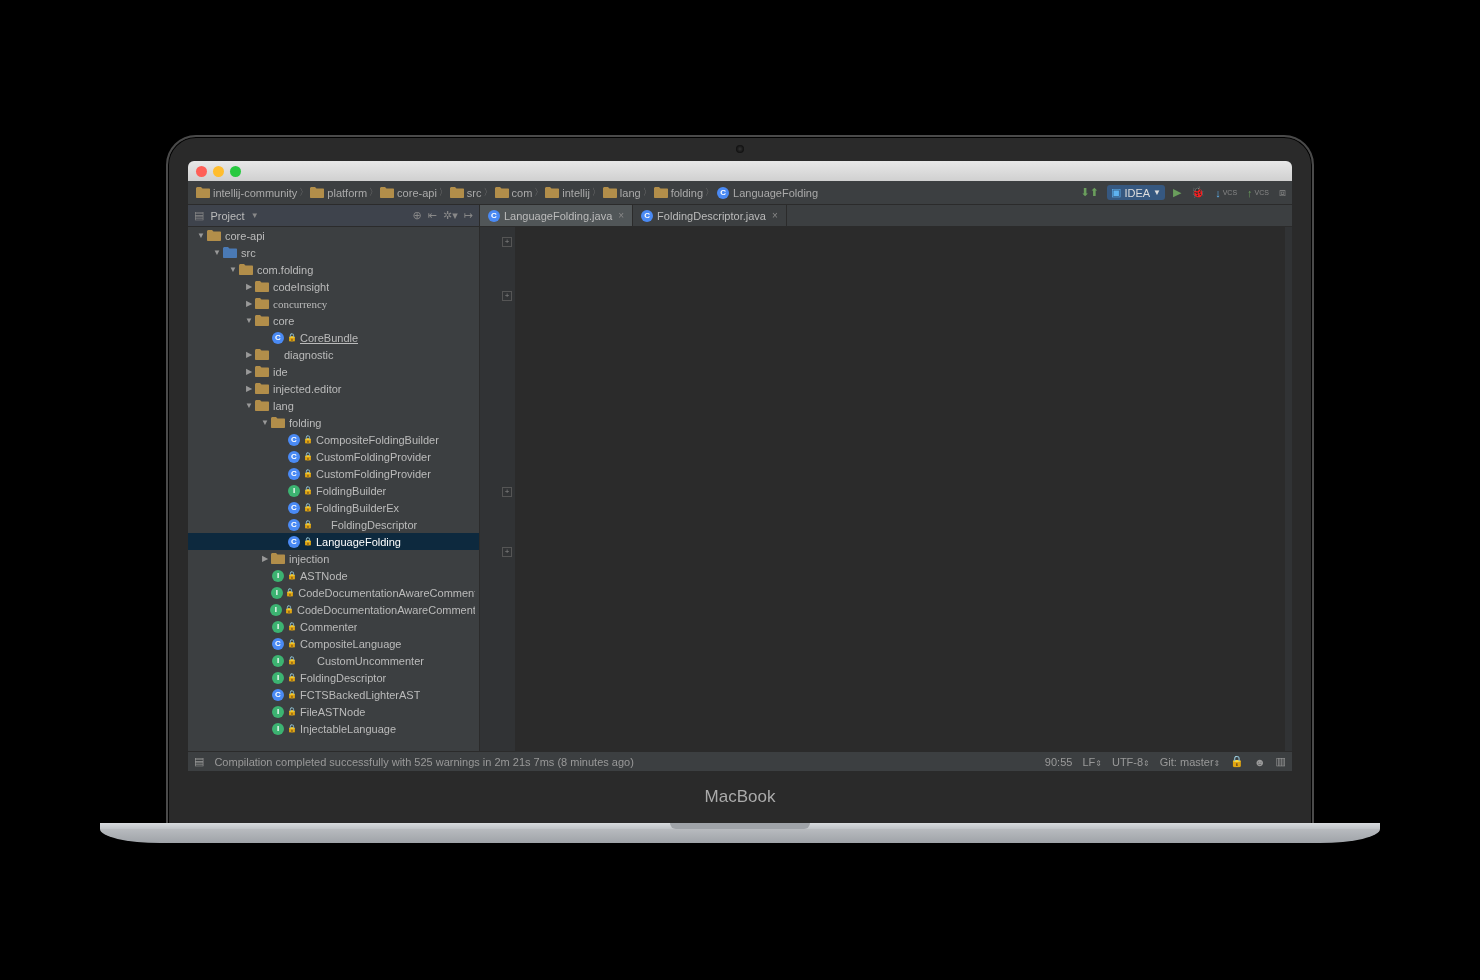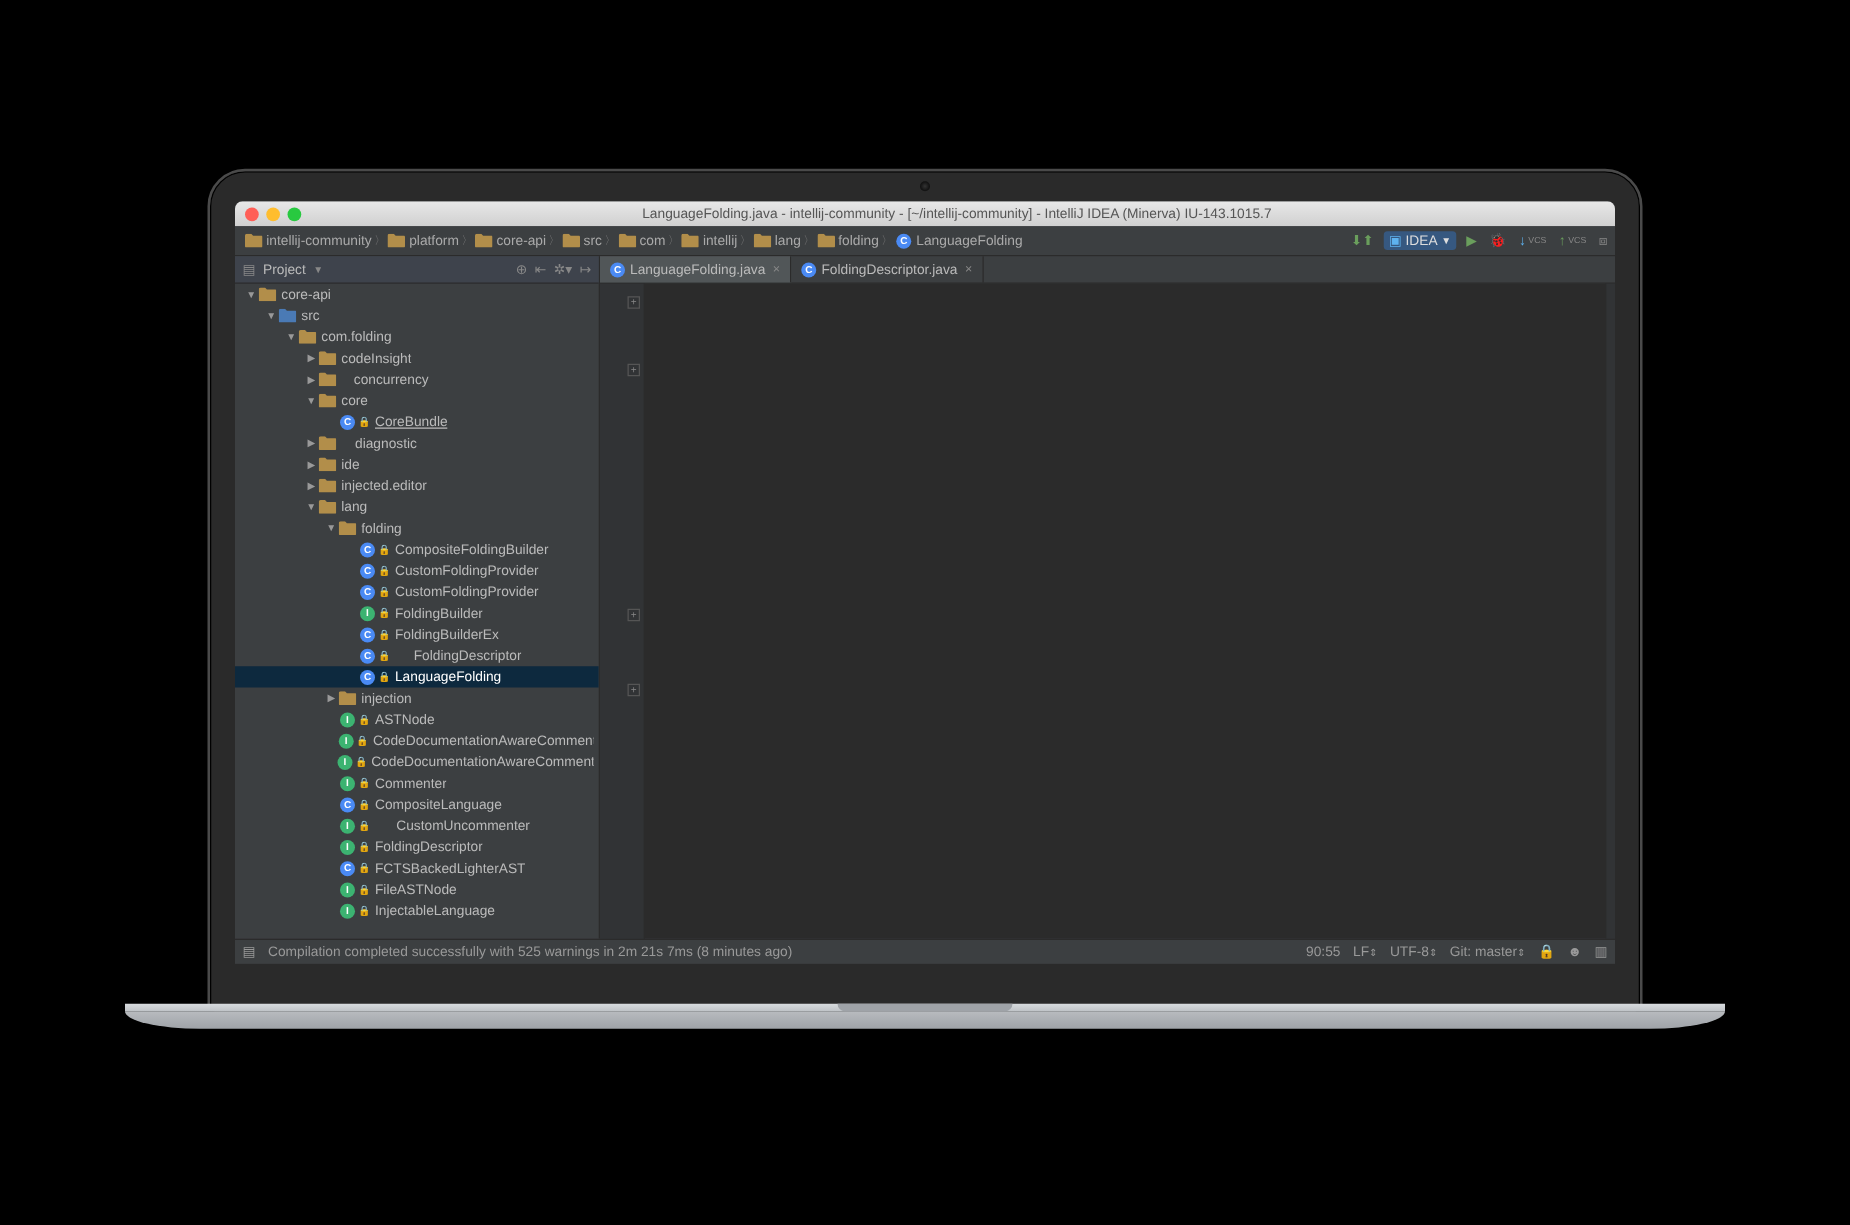--- a/index.html
+++ b/index.html
@@ -110,21 +110,20 @@
 <div class="device">
   <div class="screen-bezel">
     <div class="camera"></div>
 
     <div class="window">
 
       <div class="titlebar">
         <div class="tl-btn tl-close"></div>
         <div class="tl-btn tl-min"></div>
         <div class="tl-btn tl-max"></div>
-        <div class="t">LanguageFolding.java - intellij-community - [~/intellij-community] - IntelliJ IDEA (Minerva) IU-143.1015.7</div>
       </div>
 
       <div class="navbar">
         <div id="crumbs" style="display:flex;align-items:center;">
             <div class="crumb">
               <span class="c-ico">
                 <svg class="fld" viewBox="0 0 14 11">
                   <path class="folder-ico" d="M0 1.5C0 .7.7 0 1.5 0H5l1.5 1.5H13c.6 0 1 .4 1 1V10c0 .6-.4 1-1 1H1c-.6 0-1-.4-1-1V1.5z"></path>
                 </svg>
               </span>
@@ -271,21 +270,21 @@
     <span style="margin-left:3px;overflow:hidden;">codeInsight</span>
               </div>
               <div class="tree-row" style="padding-left: 56px;">
                 <span class="tw">▶</span>
     <span class="node-ico">
                   <svg class="fld" viewBox="0 0 14 11">
                     <path class="folder-ico" d="M0 1.5C0 .7.7 0 1.5 0H5l1.5 1.5H13c.6 0 1 .4 1 1V10c0 .6-.4 1-1 1H1c-.6 0-1-.4-1-1V1.5z"></path>
                   </svg>
                 </span>
 
-    <span style="margin-left:13px;overflow:hidden;">concurrency</span>
+    <span style="margin-left:3px;overflow:hidden;font-family:Liberation Serif, serif;">concurrency</span>
               </div>
               <div class="tree-row" style="padding-left: 56px;">
                 <span class="tw">▼</span>
     <span class="node-ico">
                   <svg class="fld" viewBox="0 0 14 11">
                     <path class="folder-ico" d="M0 1.5C0 .7.7 0 1.5 0H5l1.5 1.5H13c.6 0 1 .4 1 1V10c0 .6-.4 1-1 1H1c-.6 0-1-.4-1-1V1.5z"></path>
                   </svg>
                 </span>
 
     <span style="margin-left:3px;overflow:hidden;">core</span>
@@ -535,18 +534,19 @@
           <span><span>LF</span><span style="font-size:8px;">⇕</span></span>
           <span><span>UTF-8</span><span style="font-size:8px;">⇕</span></span>
           <span><span>Git: master</span><span style="font-size:8px;">⇕</span></span>
           <span>🔒</span>
           <span>☻</span>
           <span>▥</span>
         </div>
       </div>
     </div>
     <div style="height:16px;"></div>
+    <div class="laptop-label" style="position:relative;top:0;left:0;transform:none;text-align:center;">MacBook</div>
   </div>
   <div class="base">
     <div class="base-top"></div>
     <div class="notch"></div>
   </div>
 </div>
 
 </body></html>

